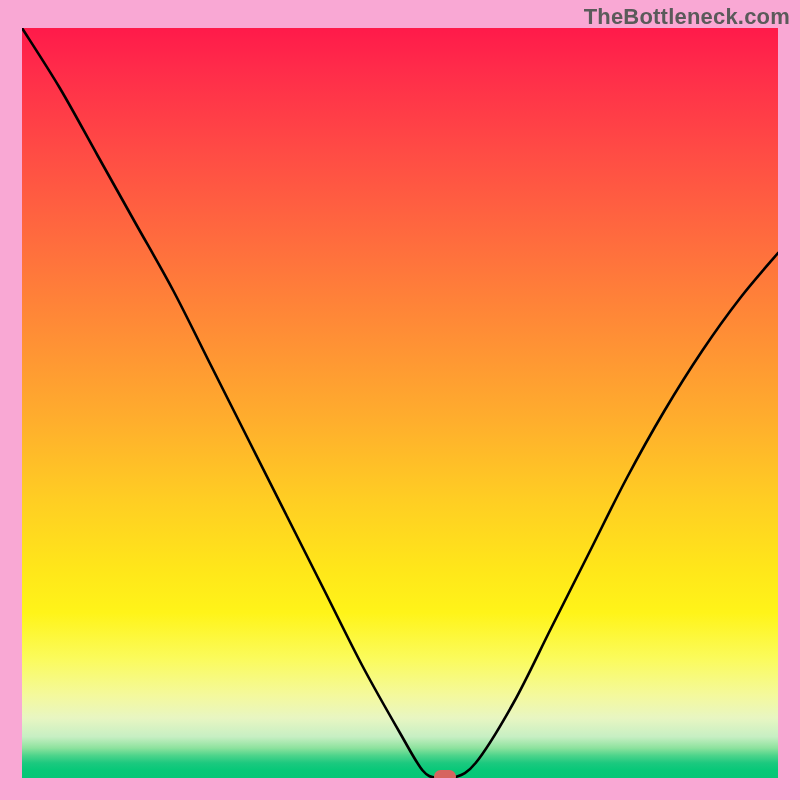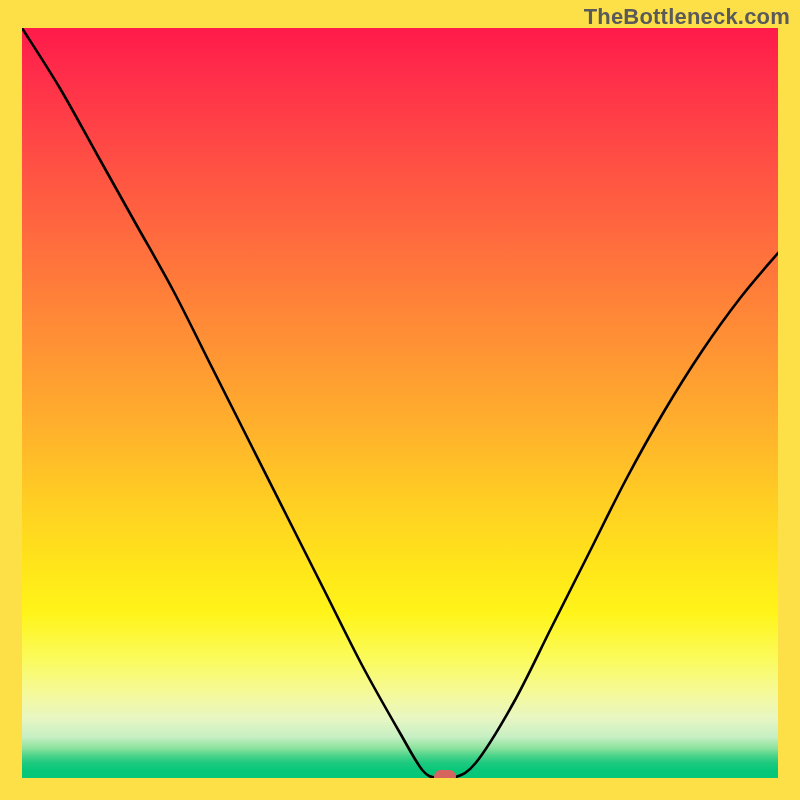--- a/index.html
+++ b/index.html
@@ -1,21 +1,21 @@
 <!DOCTYPE html>
 <html><head>
 <meta charset="utf-8">
 <style>
   * { margin: 0; padding: 0; box-sizing: border-box; }
   html, body { width: 800px; height: 800px; overflow: hidden; background: #000; }
   .frame {
     position: relative;
     width: 800px;
     height: 800px;
-    background: #fde047;
+    background: #f9a8d4;
   }
   .watermark {
     position: absolute;
     top: 4px;
     right: 10px;
     font-family: Arial, Helvetica, sans-serif;
     font-size: 22px;
     font-weight: 600;
     color: #5a5a5a;
     letter-spacing: 0.2px;

